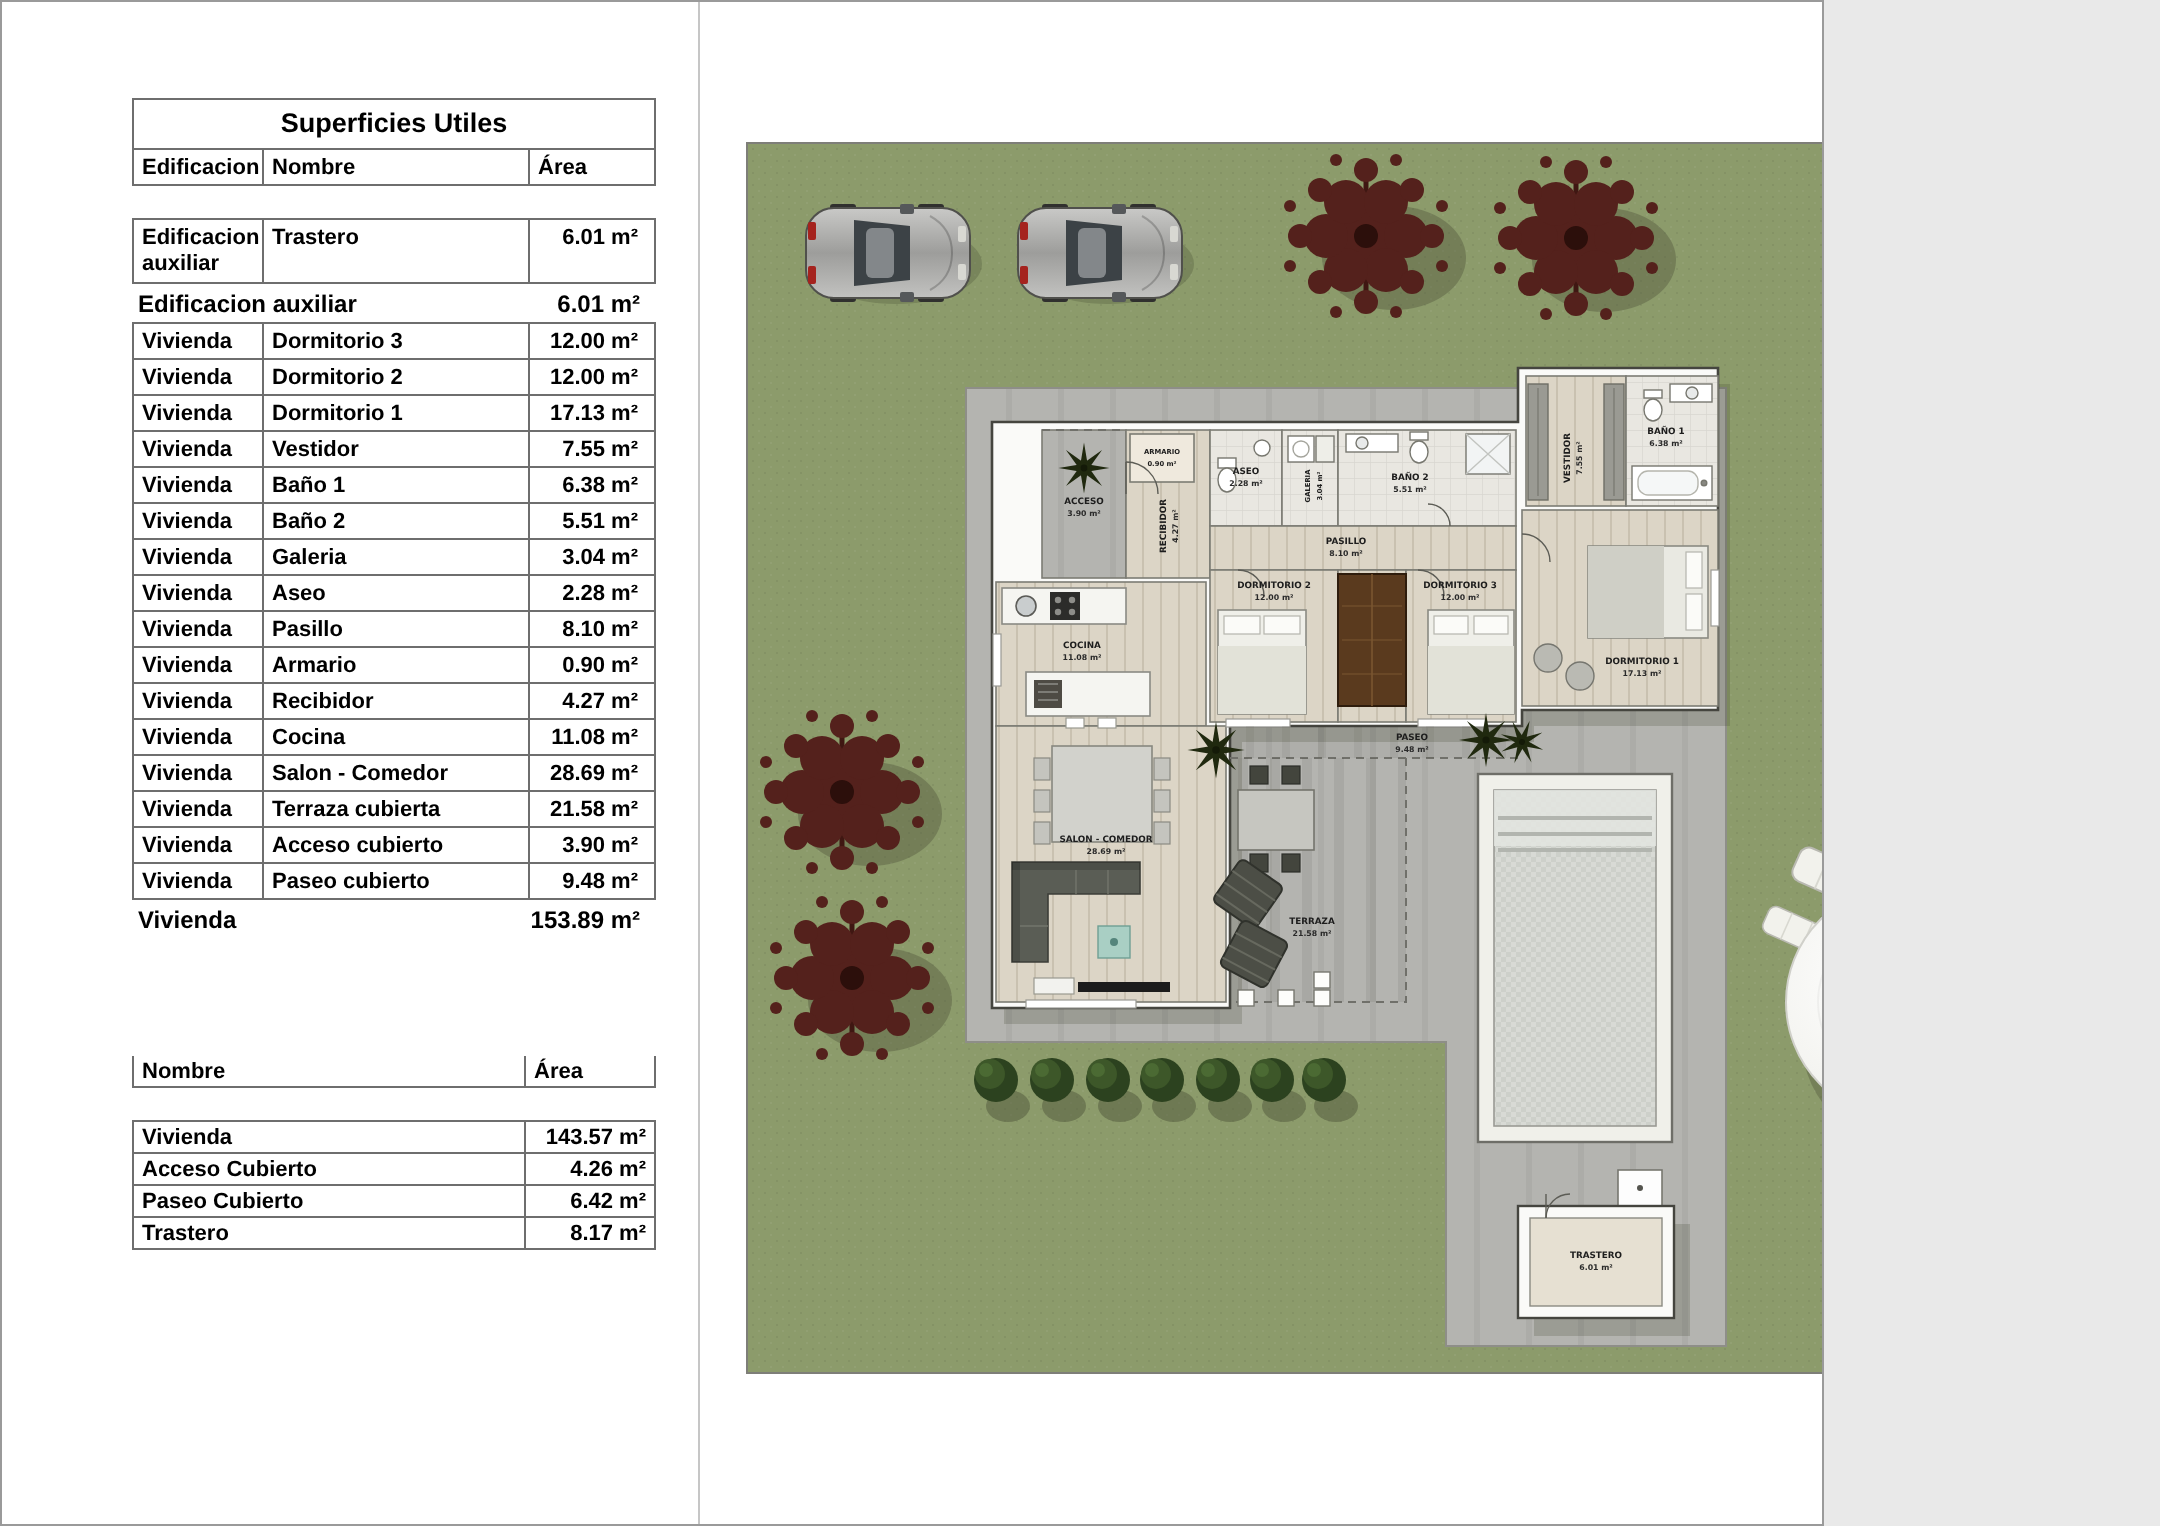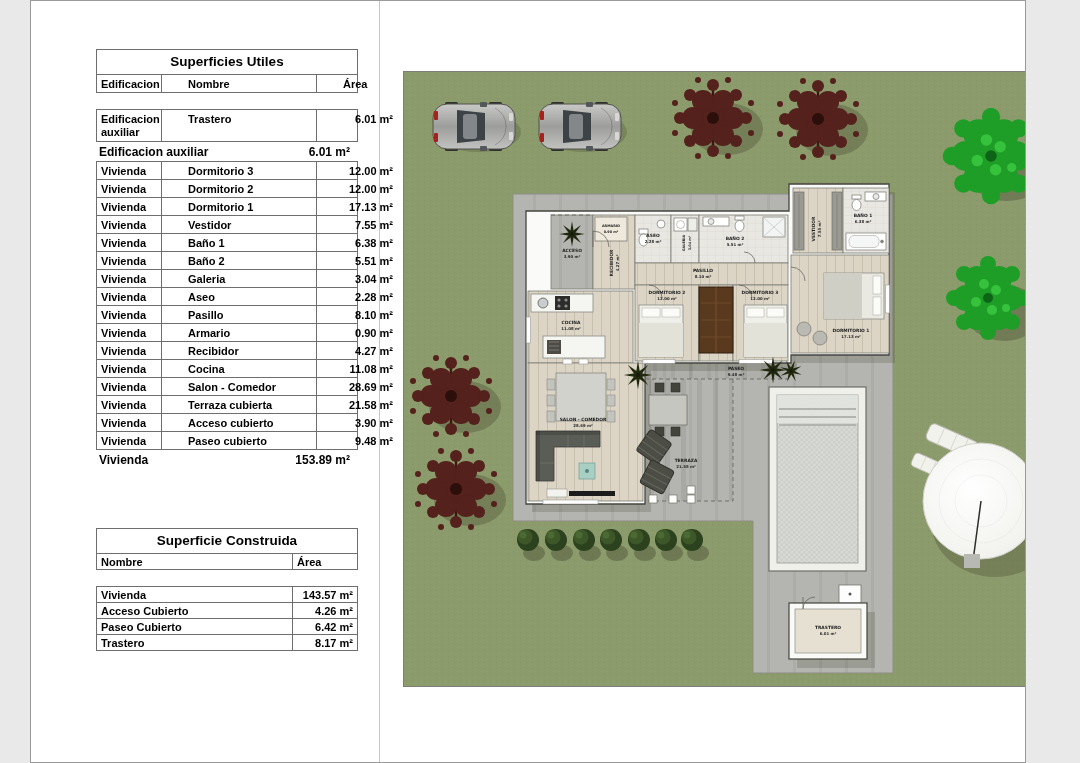--- a/index.html
+++ b/index.html
@@ -1,24 +1,24 @@
 <!DOCTYPE html>
 <html><head>
 <meta charset="utf-8">
 <style>
   html,body{margin:0;padding:0;background:#e9e9e9;}
-  #page{position:relative;width:996px;height:763px;background:#ffffff;border:1px solid #9a9a9a;
-        box-sizing:border-box;overflow:hidden;font-family:"Liberation Sans",sans-serif;margin-left:30px;}
+  #page{position:relative;width:912px;height:763px;background:#ffffff;border:1px solid #9a9a9a;
+        box-sizing:border-box;overflow:hidden;font-family:"Liberation Sans",sans-serif;}
   #divider{position:absolute;left:348px;top:0;width:1px;height:763px;background:#c6c6c6;}
   
   .tbl{position:absolute;left:65px;width:262px;font-weight:bold;color:#000;}
   .title{box-sizing:border-box;border:1px solid #6e6e6e;height:26px;line-height:24px;
          text-align:center;font-size:13.5px;}
   .hdr,.row{display:grid;box-sizing:border-box;}
-  .g3{grid-template-columns:65px 133px 62px;gap:22px;}
+  .g3{grid-template-columns:65px 133px 62px;}
   .g2{grid-template-columns:196px 64px;}
   .hdr{border:1px solid #6e6e6e;border-top:none;}
   .cell{box-sizing:border-box;padding:2.5px 4px;font-size:11px;border-right:1px solid #6e6e6e;
         overflow:hidden;white-space:nowrap;}
   .cell:last-child{border-right:none;text-align:right;padding-right:8px;}
   .hdr .cell:last-child{text-align:left;padding-right:4px;}
   .gap{height:16px;}
   .grid{border:1px solid #6e6e6e;box-sizing:border-box;}
   .row{border-top:1px solid #6e6e6e;}
   .row:first-child{border-top:none;}
@@ -139,21 +139,20 @@
           <div class="cell">9.48 m²</div>
         </div>
     </div>
     <div class="sub">
       <span>Vivienda</span>
       <span>153.89 m²</span>
     </div>
   </div>
 
   <div class="tbl t2" style="top:527px;">
-    <div class="title">Superficie Construida</div>
     <div class="hdr g2">
       <div class="cell">Nombre</div>
       <div class="cell">Área</div>
     </div>
     <div class="gap"></div>
     <div class="grid">
       <div class="row g2">
           <div class="cell">Vivienda</div>
           <div class="cell">143.57 m²</div>
         </div>

